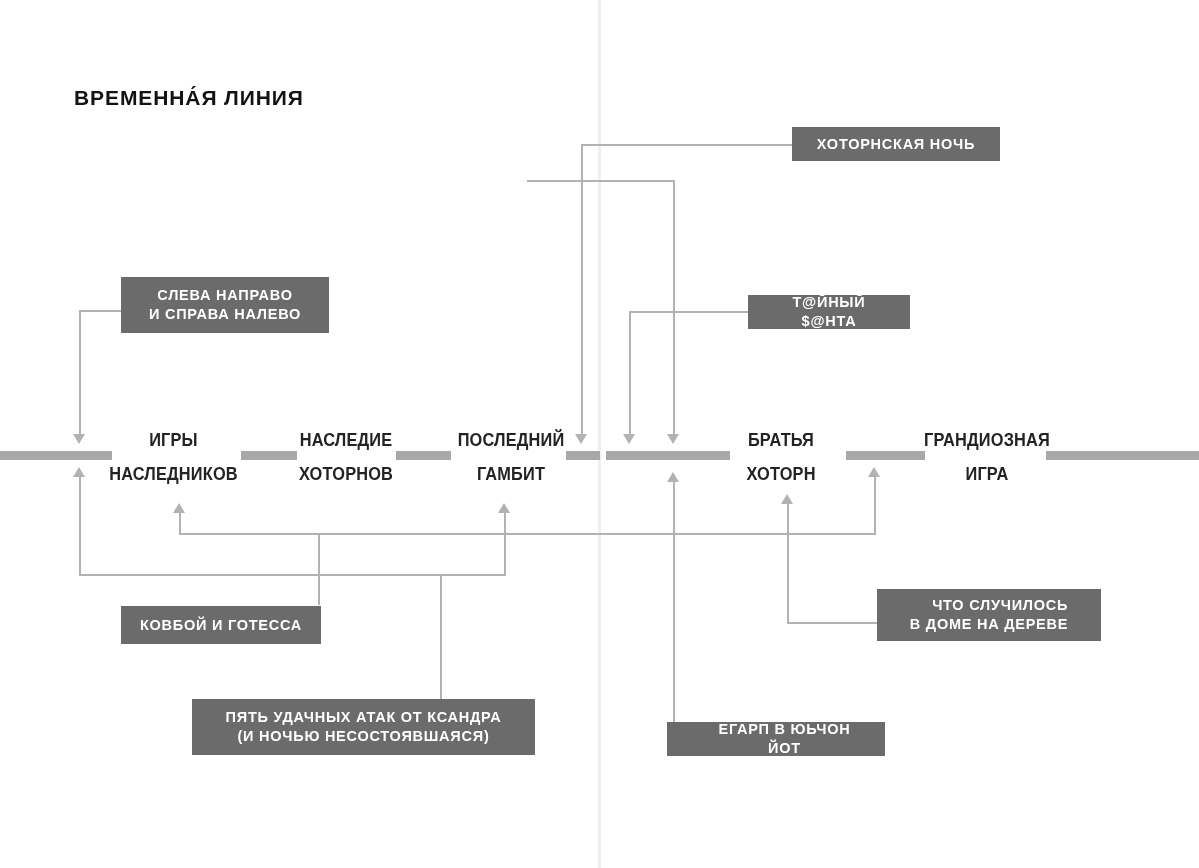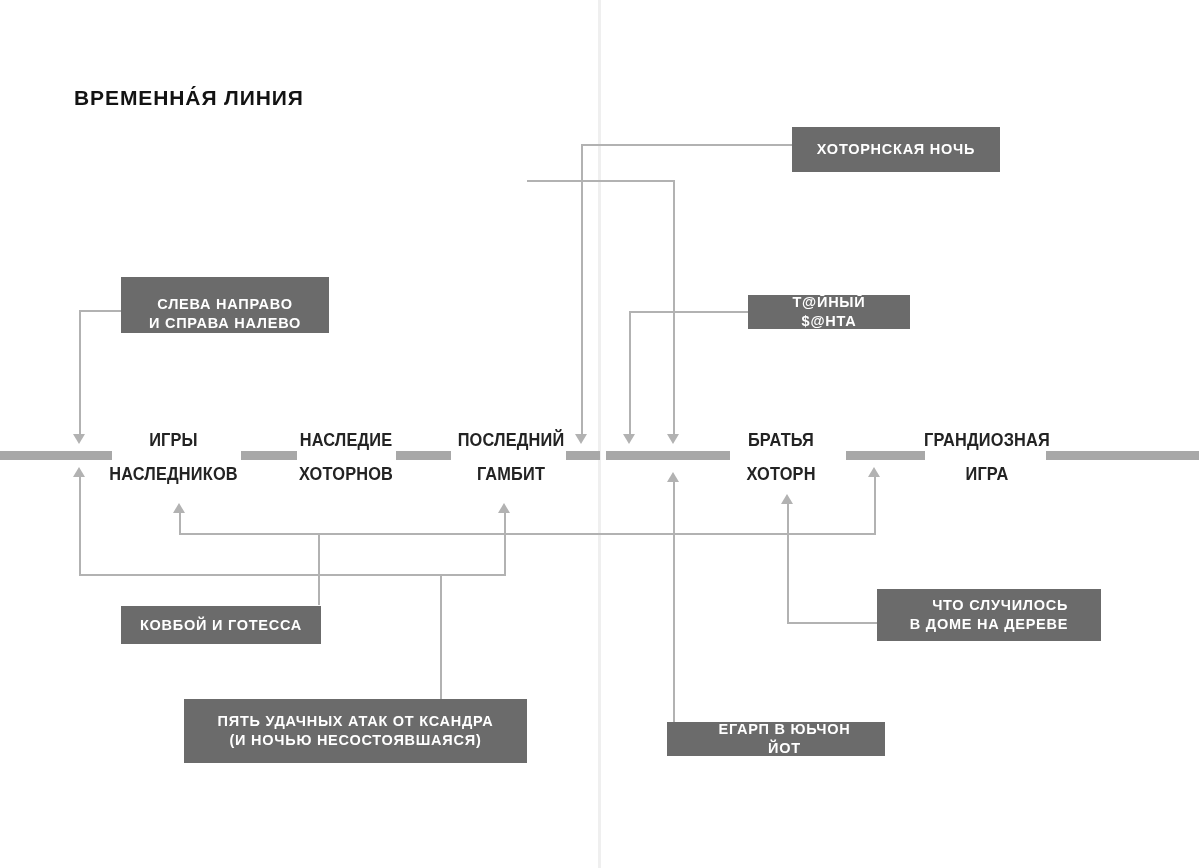--- a/index.html
+++ b/index.html
@@ -177,41 +177,41 @@
 
   <div class="v" style="left:440px; top:574px; height:125px;"></div>
 
   <div class="h" style="left:787px; top:622px; width:91px;"></div>
   <div class="v" style="left:787px; top:503px; height:120px;"></div>
   <div class="arrow up" style="left:781px; top:494px;"></div>
 
   <div class="v" style="left:673px; top:481px; height:241px;"></div>
   <div class="arrow up" style="left:667px; top:472px;"></div>
 
-  <div class="box" style="left:792px; top:127px; width:208px; height:45px;">
+  <div class="box" style="left:792px; top:127px; width:208px; height:34px;">
     <span>ХОТОРНСКАЯ НОЧЬ</span>
   </div>
 
 
-  <div class="box" style="left:121px; top:277px; width:208px; height:56px;align-items:flex-end;">
+  <div class="box" style="left:121px; top:277px; width:208px; height:56px;">
     <span>
       <span>СЛЕВА НАПРАВО</span><br>
       <span>И СПРАВА НАЛЕВО</span>
     </span>
   </div>
 
   <div class="box" style="left:748px; top:295px; width:162px; height:34px;">
     <span>Т@ЙНЫЙ $@НТА</span>
   </div>
 
   <div class="box" style="left:121px; top:606px; width:200px; height:38px;text-align:right;">
     <span>КОВБОЙ И ГОТЕССА</span>
   </div>
 
-  <div class="box" style="left:184px; top:699px; width:343px; height:64px;">
+  <div class="box" style="left:192px; top:699px; width:343px; height:56px;">
     <span>
       <span>ПЯТЬ УДАЧНЫХ АТАК ОТ КСАНДРА</span><br>
       <span>(И НОЧЬЮ НЕСОСТОЯВШАЯСЯ)</span>
     </span>
   </div>
 
   <div class="box" style="left:877px; top:589px; width:224px; height:52px;text-align:right;">
     <span>
       <span>ЧТО СЛУЧИЛОСЬ</span><br>
       <span>В ДОМЕ НА ДЕРЕВЕ</span>

